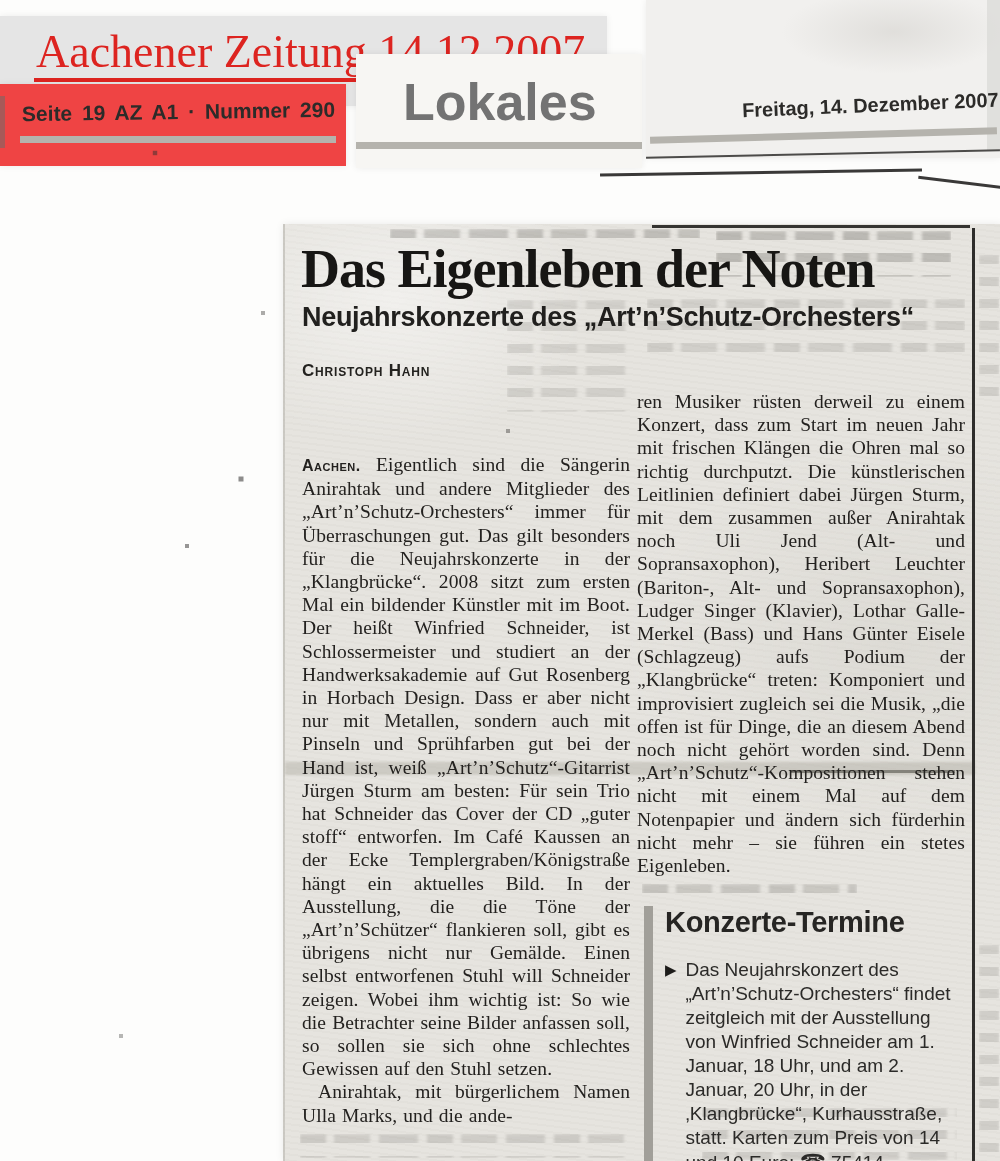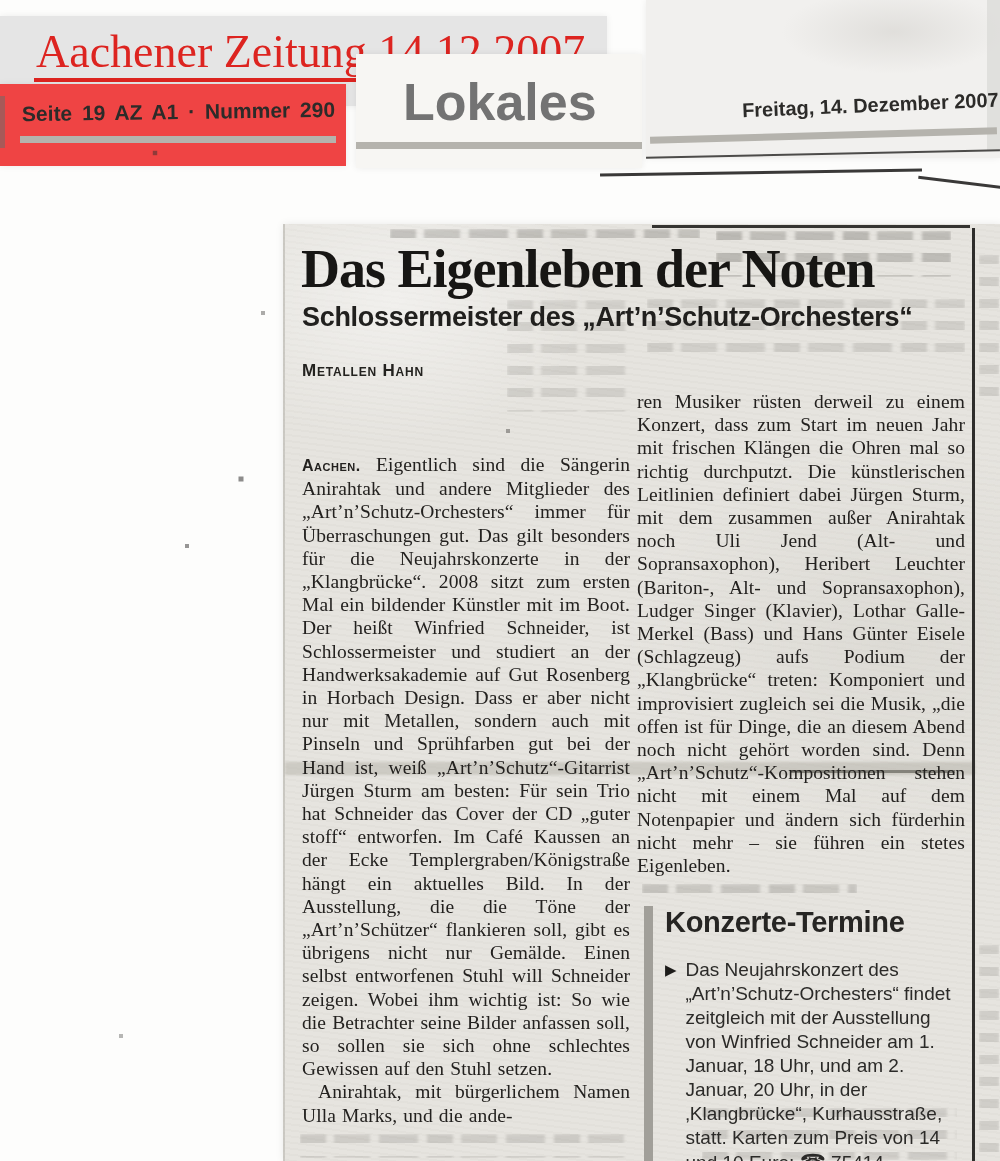--- a/index.html
+++ b/index.html
@@ -153,24 +153,24 @@
     <div class="smudge s7"></div>
     <div class="smudge s8"></div>
     <div class="smudge s9"></div>
     <div class="smear-band"></div>
     <div class="smear-line"></div>
 
     <div class="topline"></div>
     <div class="vline"></div>
 
     <h1 class="headline">Das Eigenleben der Noten</h1>
-    <h2 class="subheadline">Schlossermeister des „Art’n’Schutz-Orchesters“</h2>
+    <h2 class="subheadline">Neujahrskonzerte des „Art’n’Schutz-Orchesters“</h2>
 
     <div class="byline">
-      <div>Metallen Hahn</div>
+      <div>Christoph Hahn</div>
     </div>
 
     <div class="col col-left">
       <p><span class="dateline">Aachen.</span> <span>Eigentlich sind die Sängerin Anirahtak und andere Mitglieder des „Art’n’Schutz-Orchesters“ immer für Überraschungen gut. Das gilt besonders für die Neujahrskonzerte in der „Klangbrücke“. 2008 sitzt zum ersten Mal ein bildender Künstler mit im Boot. Der heißt Winfried Schneider, ist Schlossermeister und studiert an der Handwerksakademie auf Gut Rosenberg in Horbach Design. Dass er aber nicht nur mit Metallen, sondern auch mit Pinseln und Sprühfarben gut bei der Hand ist, weiß „Art’n’Schutz“-Gitarrist Jürgen Sturm am besten: Für sein Trio hat Schneider das Cover der CD „guter stoff“ entworfen. Im Café Kaussen an der Ecke Templergraben/Königstraße hängt ein aktuelles Bild. In der Ausstellung, die die Töne der „Art’n’Schützer“ flankieren soll, gibt es übrigens nicht nur Gemälde. Einen selbst entworfenen Stuhl will Schneider zeigen. Wobei ihm wichtig ist: So wie die Betrachter seine Bilder anfassen soll, so sollen sie sich ohne schlechtes Gewissen auf den Stuhl setzen.</span></p>
       <p class="indent">Anirahtak, mit bürgerlichem Namen Ulla Marks, und die ande-</p>
     </div>
 
     <div class="col col-right">
       <p>ren Musiker rüsten derweil zu einem Konzert, dass zum Start im neuen Jahr mit frischen Klängen die Ohren mal so richtig durchputzt. Die künstlerischen Leitlinien definiert dabei Jürgen Sturm, mit dem zusammen außer Anirahtak noch Uli Jend (Alt- und Sopransaxophon), Heribert Leuchter (Bariton-, Alt- und Sopransaxophon), Ludger Singer (Klavier), Lothar Galle-Merkel (Bass) und Hans Günter Eisele (Schlagzeug) aufs Podium der „Klangbrücke“ treten: Komponiert und improvisiert zugleich sei die Musik, „die offen ist für Dinge, die an diesem Abend noch nicht gehört worden sind. Denn „Art’n’Schutz“-Kompositionen stehen nicht mit einem Mal auf dem Notenpapier und ändern sich fürderhin nicht mehr – sie führen ein stetes Eigenleben.</p>
     </div>

